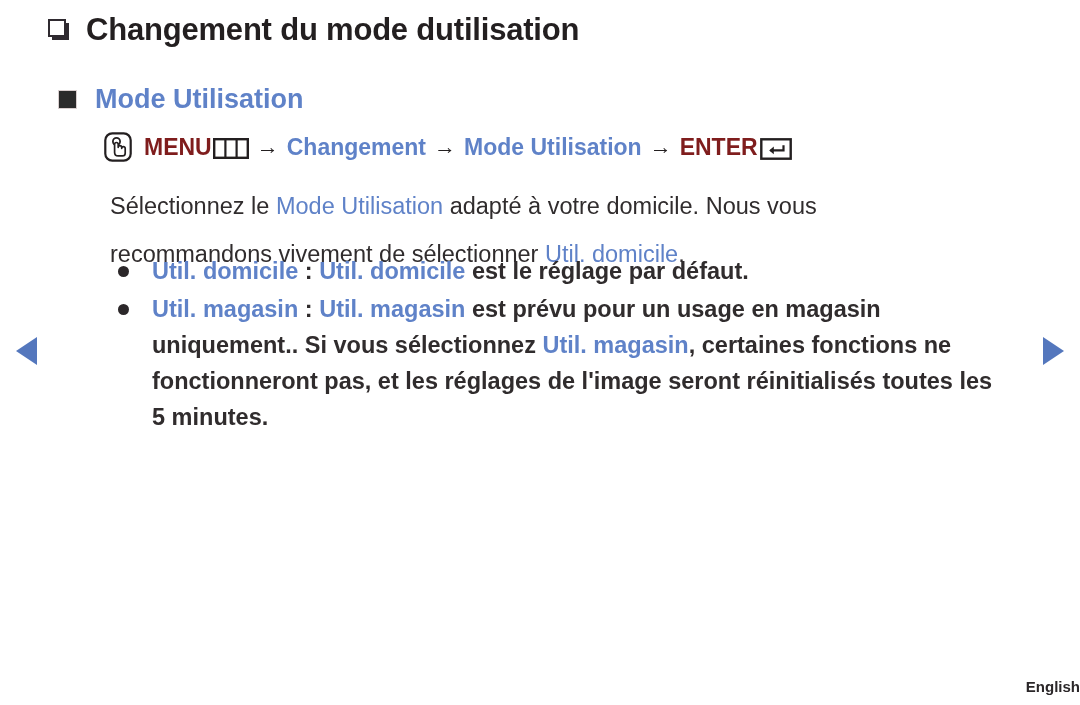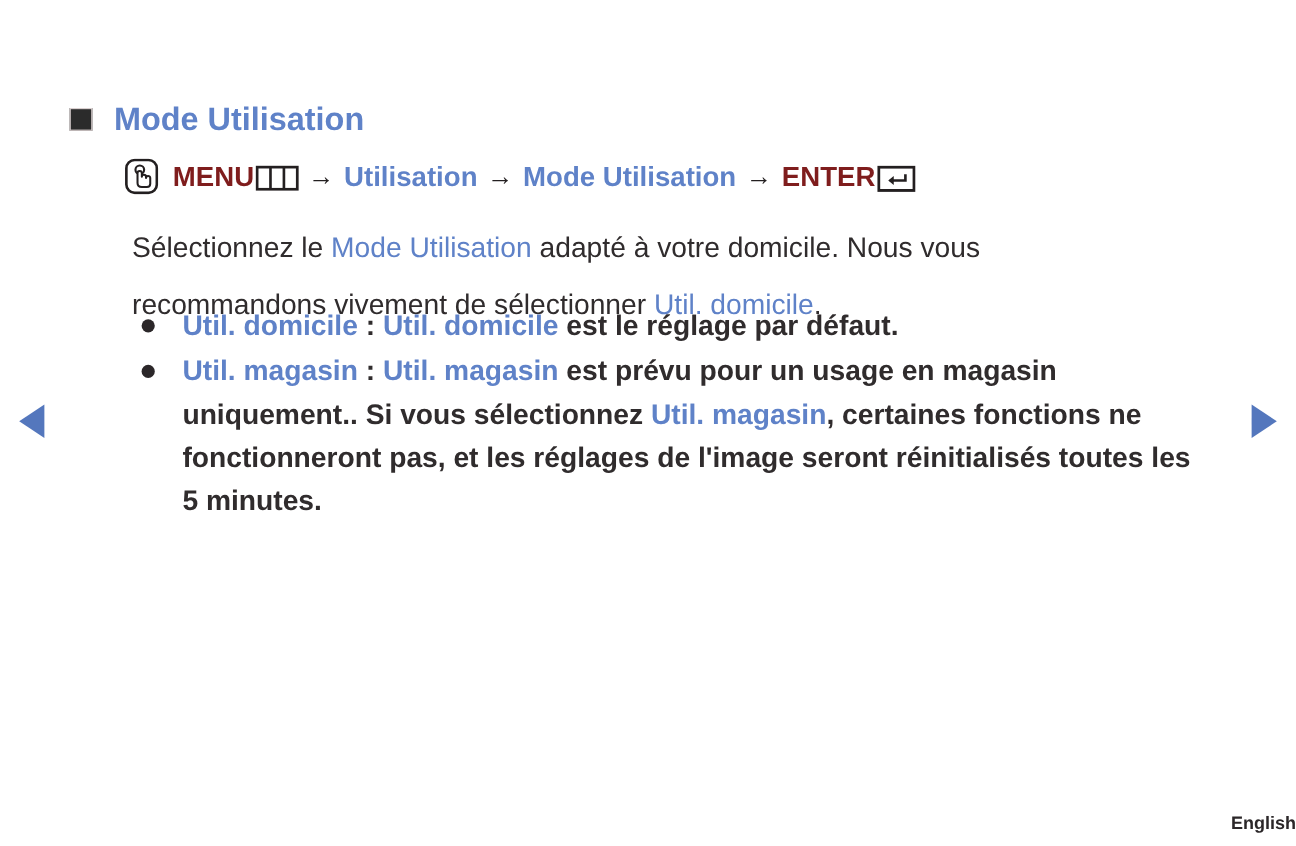--- a/index.html
+++ b/index.html
@@ -200,20 +200,24 @@
     font-size: 15px;
     font-weight: bold;
     color: #2b2729;
   }
 </style>
 </head>
 <body>
 
 <div class="page">
 
+  <div class="title-row">
+    <span class="title-bullet"></span>
+    <span class="title-text">Changement du mode dutilisation</span>
+  </div>
 
   <div class="section-row">
     <span class="section-bullet"></span>
     <span class="section-text">Mode Utilisation</span>
   </div>
 
   <div class="menupath">
     <span class="icon-touch">
       <svg viewBox="0 0 28 30" width="28" height="30" aria-hidden="true">
         <rect x="1.3" y="1.3" width="25.4" height="27.4" rx="7" ry="7" fill="#ffffff" stroke="#231f20" stroke-width="2.2"></rect>
@@ -223,21 +227,21 @@
     </span>
     <span class="seg-black">MENU</span>
     <span class="icon-menu3">
       <svg viewBox="0 0 36 21" width="36" height="21" aria-hidden="true">
         <rect x="1.2" y="1.2" width="33.6" height="18.6" fill="#ffffff" stroke="#231f20" stroke-width="2.4"></rect>
         <line x1="12.4" y1="1.2" x2="12.4" y2="19.8" stroke="#231f20" stroke-width="2.2"></line>
         <line x1="23.6" y1="1.2" x2="23.6" y2="19.8" stroke="#231f20" stroke-width="2.2"></line>
       </svg>
     </span>
     <span class="arrow">→</span>
-    <span class="seg-blue">Utilisation</span>
+    <span class="seg-blue">Changement</span>
     <span class="arrow">→</span>
     <span class="seg-blue">Mode Utilisation</span>
     <span class="arrow">→</span>
     <span class="seg-black">ENTER</span>
     <span class="icon-enter">
       <svg viewBox="0 0 32 22" width="32" height="22" aria-hidden="true">
         <rect x="1.3" y="1.3" width="29.4" height="19.4" fill="#ffffff" stroke="#231f20" stroke-width="2.4"></rect>
         <path d="M23.5 7.2 L23.5 12.4 L10.5 12.4" fill="none" stroke="#231f20" stroke-width="2.2"></path>
         <path d="M13.8 8.6 L9.2 12.4 L13.8 16.2 Z" fill="#231f20"></path>
       </svg>

